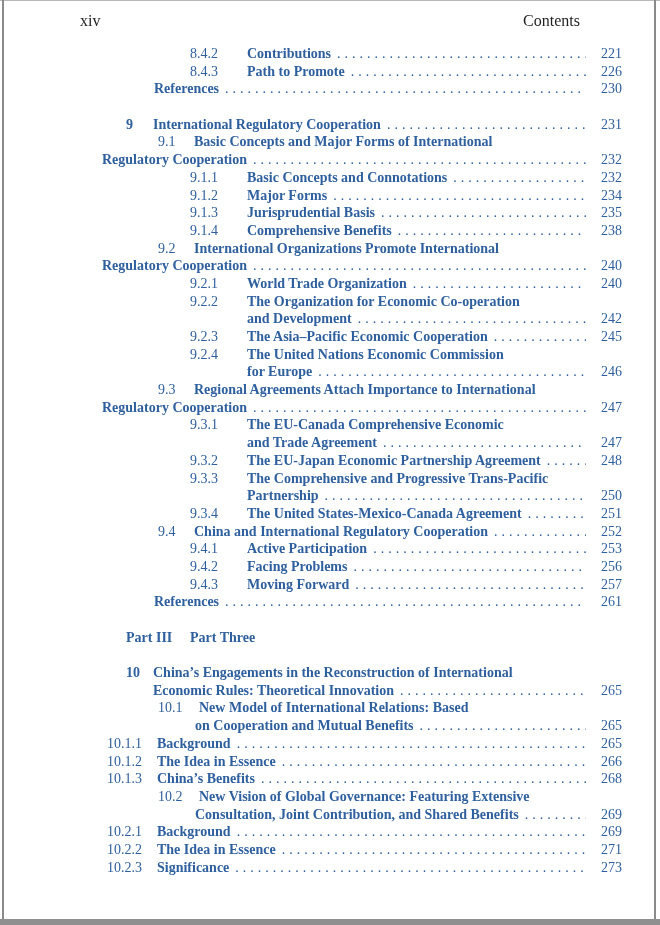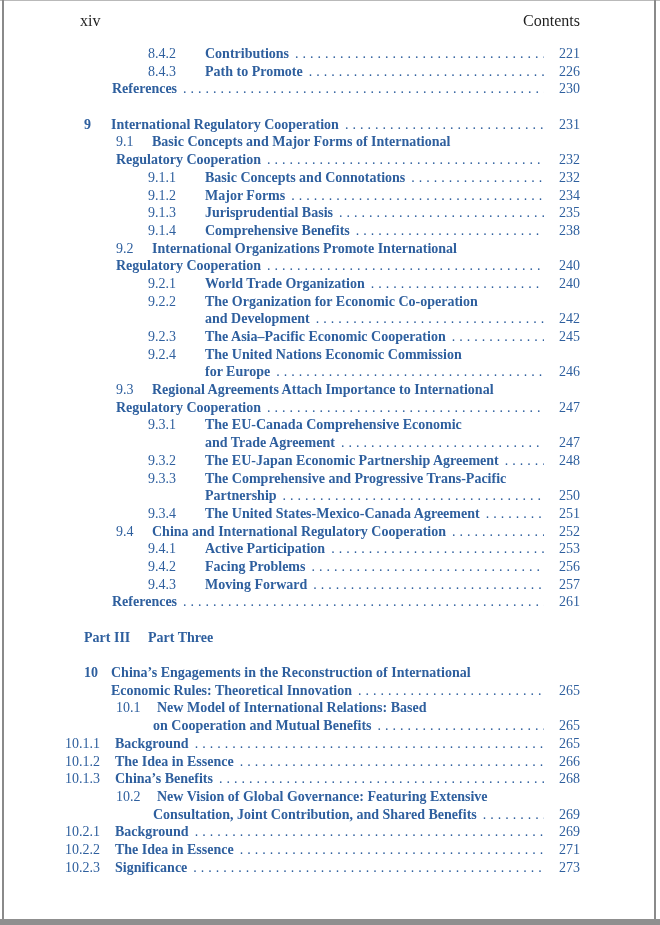--- a/index.html
+++ b/index.html
@@ -19,21 +19,21 @@
   
   .header{
     position:absolute;top:13px;left:80px;width:500px;
     display:flex;justify-content:space-between;
     font-size:16px;color:#1f1f1f;line-height:16px;
   }
 
   
   .toc{
     position:absolute;top:45px;left:0;width:580px;
-    color:#2e5f9e;font-size:14px;
+    color:#2e5f9e;font-size:14px;padding-left:42px;
   }
   .row{display:flex;align-items:baseline;height:17.7px;line-height:17.7px;}
   .gap{margin-top:17.7px;}
   .bold .num,.bold .title{font-weight:bold;}
   .num{flex:0 0 auto;white-space:nowrap;}
   .title{flex:0 0 auto;white-space:nowrap;font-weight:bold;}
   .leader{
     flex:1 1 0;overflow:hidden;white-space:nowrap;
     margin:0 6px;min-width:10px;color:#2e5f9e;
   }
@@ -43,21 +43,21 @@
   }
   .page{flex:0 0 30px;text-align:right;white-space:nowrap;}
 
   
   .ch{margin-left:84px;}        .ch .num{width:27px;}
   .sec{margin-left:116px;}      .sec .num{width:36px;}
   .sec10 .num{width:41px;}
   .sub{margin-left:148px;}      .sub .num{width:57px;}
   .sub10{margin-left:65px;}    .sub10 .num{width:50px;}
   .ref{margin-left:112px;}
-  .cont-sec{margin-left:116px;}
+  .cont-sec{margin-left:60px;}
   .cont-sec10{margin-left:153px;}
   .cont-sub{margin-left:205px;}
   .cont-ch{margin-left:111px;}
   .part{margin-left:84px;}      .part .num{width:64px;}
 </style>
 </head>
 <body>
 
 <div class="sheet">
   <div class="edge-top"></div>

